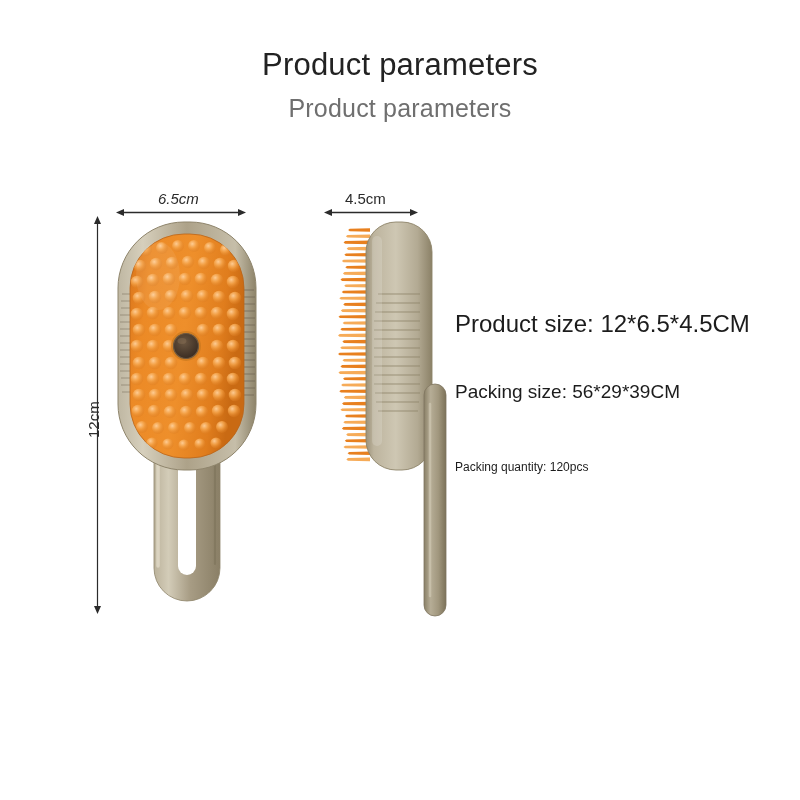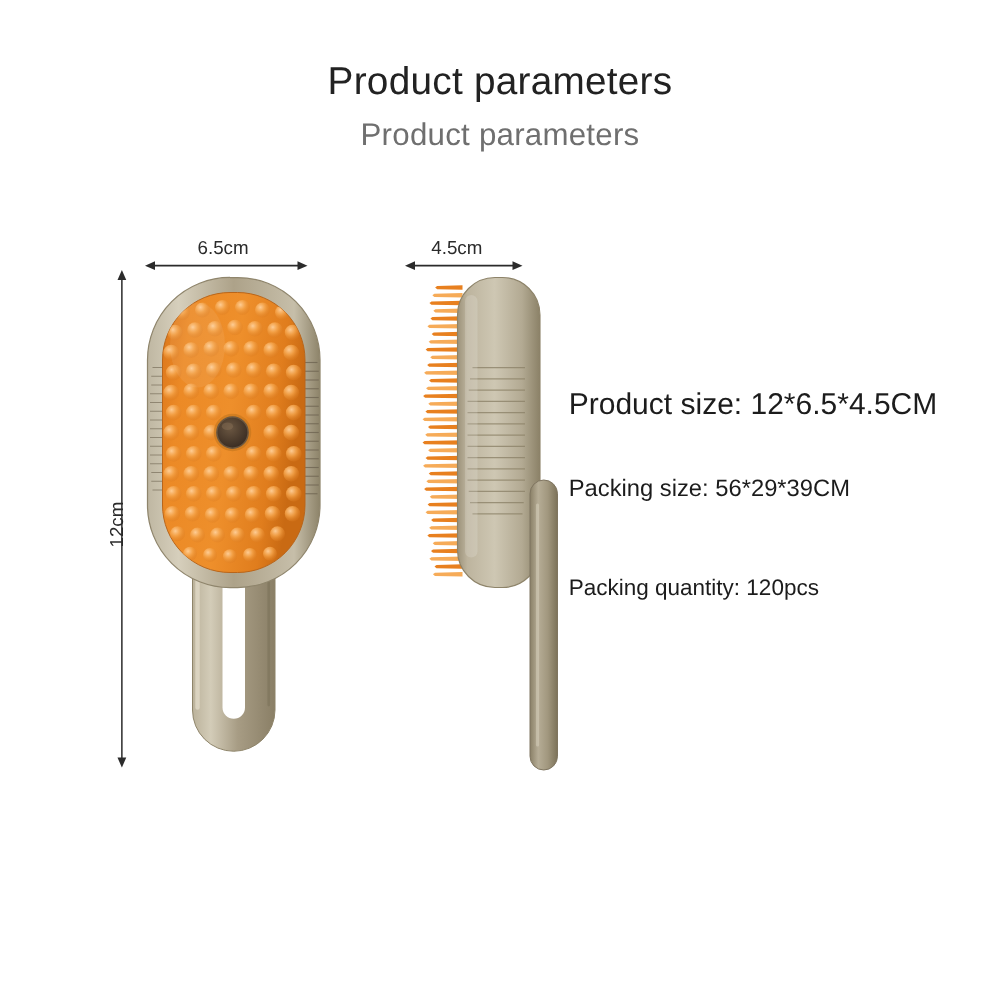--- a/index.html
+++ b/index.html
@@ -70,21 +70,21 @@
   .dim-arrow-h svg, .dim-arrow-v svg { display: block; overflow: visible; }
 
   
   .spec-line {
     position: absolute;
     color: #1c1c1c;
     white-space: nowrap;
   }
   .spec-1 { left: 455px; top: 310px; font-size: 24px; }
   .spec-2 { left: 455px; top: 381px; font-size: 19px; }
-  .spec-3 { left: 455px; top: 460px; font-size: 18px; }
+  .spec-3 { left: 455px; top: 460px; font-size: 12px; }
 
   
   .footer-note {
     position: absolute;
     left: 366px;
     top: 722px;
     width: 340px;
     font-size: 13.5px;
     line-height: 19px;
     color: #333333;
@@ -108,21 +108,21 @@
   #front-view svg, #side-view svg { display: block; }
 </style>
 </head>
 <body>
 
 <div id="page">
 
   <div class="title-main">Product parameters</div>
   <div class="title-sub">Product parameters</div>
 
-  <div class="dim-label" style="left:158px; top:190px;">6.5cm</div>
+  <div class="dim-label" style="left:158px; top:190px;font-style:italic;">6.5cm</div>
   <div class="dim-arrow-h" style="left:116px; top:208px; width:130px;">
     <svg width="130" height="9" viewBox="0 0 130 9">
       <line x1="5" y1="4.5" x2="125" y2="4.5" stroke="#2b2b2b" stroke-width="1.3"></line>
       <polygon points="0,4.5 8,1 8,8" fill="#2b2b2b"></polygon>
       <polygon points="130,4.5 122,1 122,8" fill="#2b2b2b"></polygon>
     </svg>
   </div>
 
   <div class="dim-label" style="left:345px; top:190px;">4.5cm</div>
   <div class="dim-arrow-h" style="left:324px; top:208px; width:94px;">

